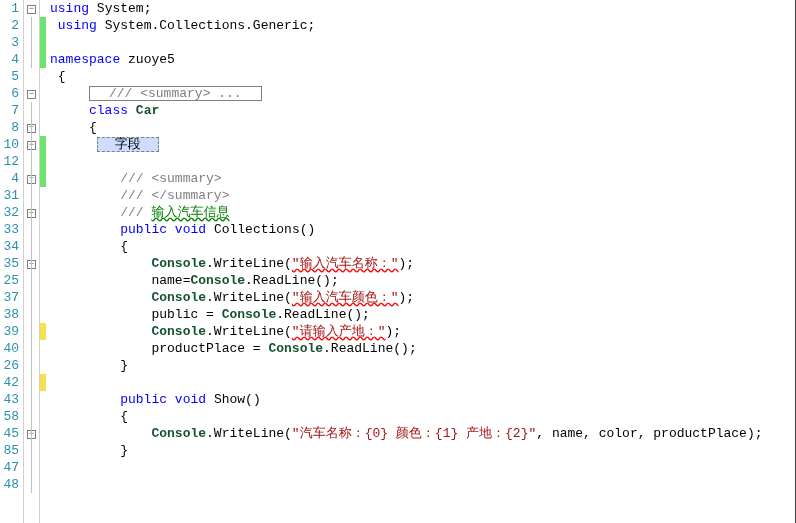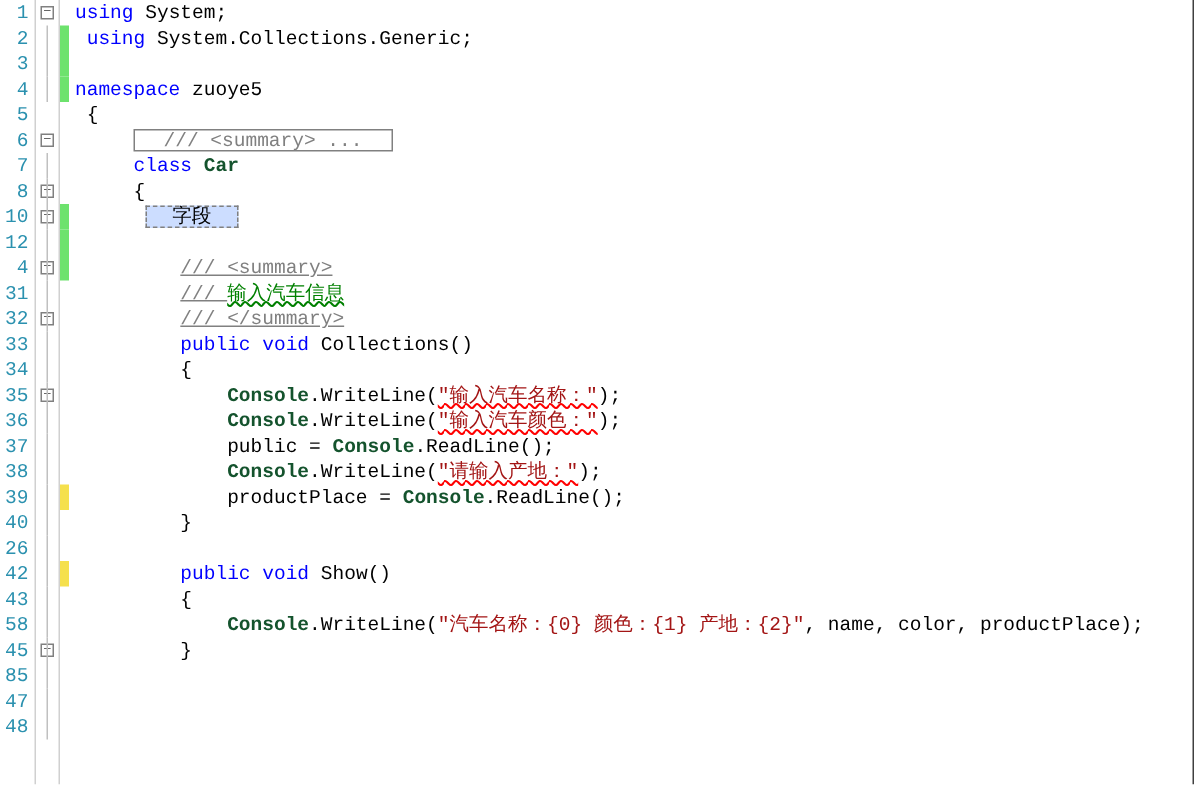--- a/index.html
+++ b/index.html
@@ -41,21 +41,21 @@
     flex: 1;
     background: #fff;
     position: relative;
     border-right: 1px solid #404040;
   }
   .line { height: 17px; line-height: 17px; white-space: pre; }
   .kw { color: #0000ff; }
   .type { color: #14532d; font-weight: bold; }
   .str { color: #a31515; }
   .comment { color: #008000; }
-  .xml-doc { color: #808080; text-decoration: underline; }
+  .xml-doc { color: #808080; }
   .ident { color: #000; }
   .punct { color: #000; }
   .collapsed-box { border: 1px solid #808080; background: #fff; padding: 0 19px; color: #808080; display: inline-block; line-height: 14px; height: 15px; }
   .sel-box { background: #ccddff; border: 1px dashed #808080; padding: 0 17px; display: inline-block; line-height: 14px; height: 15px; }
   .squiggle { text-decoration: underline wavy #ff0000; text-decoration-skip-ink: none; }
   .squiggle-g { text-decoration: underline wavy #008000; text-decoration-skip-ink: none; }
 </style>
 </head>
 <body>
 
@@ -69,21 +69,21 @@
   <div class="gutter-line">7</div>
   <div class="gutter-line">8</div>
   <div class="gutter-line">10</div>
   <div class="gutter-line">12</div>
   <div class="gutter-line">4</div>
   <div class="gutter-line">31</div>
   <div class="gutter-line">32</div>
   <div class="gutter-line">33</div>
   <div class="gutter-line">34</div>
   <div class="gutter-line">35</div>
-  <div class="gutter-line">36</div>
+  <div class="gutter-line">25</div>
   <div class="gutter-line">37</div>
   <div class="gutter-line">38</div>
   <div class="gutter-line">39</div>
   <div class="gutter-line">40</div>
   <div class="gutter-line">26</div>
   <div class="gutter-line">42</div>
   <div class="gutter-line">43</div>
   <div class="gutter-line">58</div>
   <div class="gutter-line">45</div>
   <div class="gutter-line">85</div>
@@ -176,25 +176,26 @@
   <div class="line"> <span class="kw">using</span><span> </span><span class="ident">System.Collections.Generic</span><span class="punct">;</span></div>
   <div class="line"></div>
   <div class="line"><span class="kw">namespace</span><span> </span><span class="ident">zuoye5</span></div>
   <div class="line"> <span class="punct">{</span></div>
   <div class="line">     <span class="collapsed-box">/// &lt;summary&gt; ...</span></div>
   <div class="line">     <span class="kw">class</span><span> </span><span class="type">Car</span></div>
   <div class="line">     <span class="punct">{</span></div>
   <div class="line">      <span class="sel-box">字段</span></div>
   <div class="line"></div>
   <div class="line">         <span class="xml-doc">/// &lt;summary&gt;</span></div>
+  <div class="line">         <span class="xml-doc">/// &lt;/summary&gt;</span></div>
   <div class="line">         <span class="xml-doc">/// </span><span class="comment squiggle-g">输入汽车信息</span></div>
-  <div class="line">         <span class="xml-doc">/// &lt;/summary&gt;</span></div>
   <div class="line">         <span class="kw">public</span> <span class="kw">void</span> <span class="ident">Collections</span><span class="punct">()</span></div>
   <div class="line">         <span class="punct">{</span></div>
   <div class="line">             <span class="type">Console</span><span class="ident">.WriteLine(</span><span class="str squiggle">"输入汽车名称："</span><span class="punct">);</span></div>
+  <div class="line">             <span class="ident">name</span><span>=</span><span class="type">Console</span><span class="ident">.ReadLine();</span></div>
   <div class="line">             <span class="type">Console</span><span class="ident">.WriteLine(</span><span class="str squiggle">"输入汽车颜色："</span><span class="punct">);</span></div>
   <div class="line">             <span class="ident">public = </span><span class="type">Console</span><span class="ident">.ReadLine();</span></div>
   <div class="line">             <span class="type">Console</span><span class="ident">.WriteLine(</span><span class="str squiggle">"请输入产地："</span><span class="punct">);</span></div>
   <div class="line">             <span class="ident">productPlace = </span><span class="type">Console</span><span class="ident">.ReadLine();</span></div>
   <div class="line">         <span class="punct">}</span></div>
   <div class="line"></div>
   <div class="line">         <span class="kw">public</span> <span class="kw">void</span> <span class="ident">Show</span><span class="punct">()</span></div>
   <div class="line">         <span class="punct">{</span></div>
   <div class="line">             <span class="type">Console</span><span class="ident">.WriteLine(</span><span class="str">"汽车名称：{0} 颜色：{1} 产地：{2}"</span><span class="ident">, name, color, productPlace);</span></div>
   <div class="line">         <span class="punct">}</span></div>

